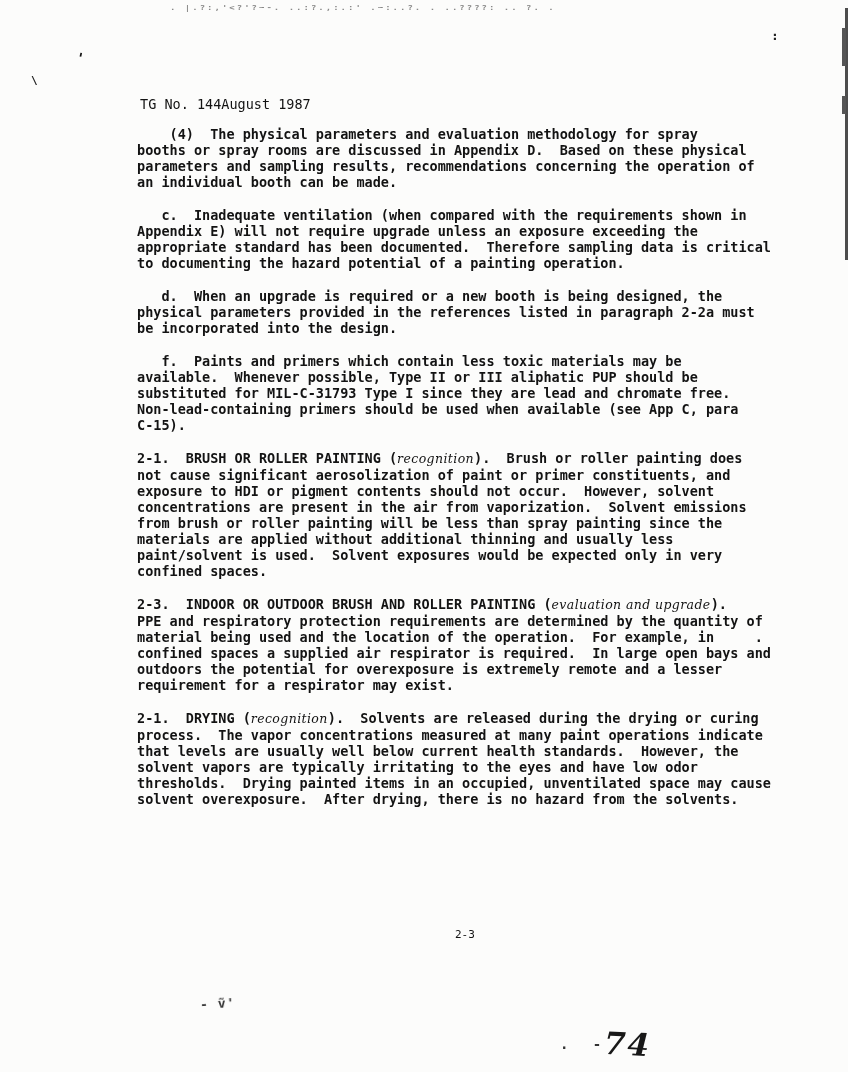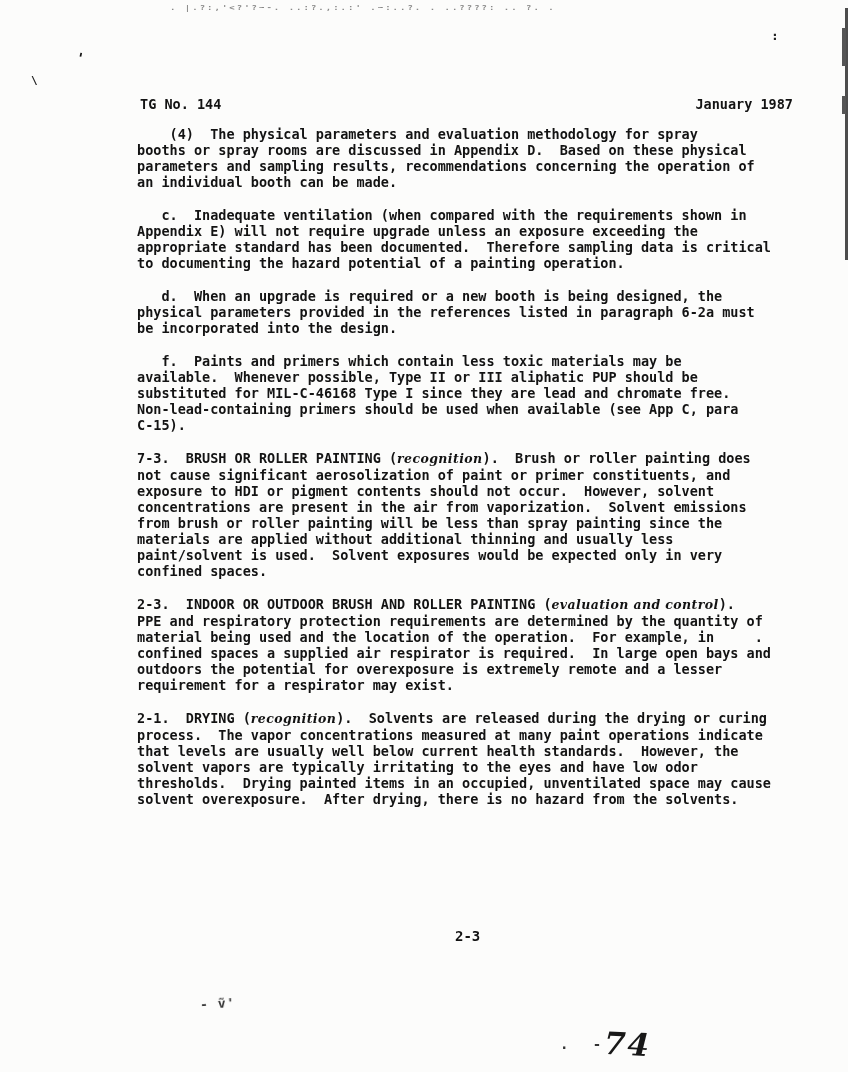--- a/index.html
+++ b/index.html
@@ -92,104 +92,103 @@
     font-size: 31px;
     letter-spacing: 2px;
     color: #181818;
     transform: rotate(3deg);
   }
   
   .header-row {
     position: absolute;
     left: 140px; right: 55px; top: 96px;
     display: flex;
-    justify-content: space-between;
     font-size: 13.5px;
-    font-weight: bold;
+    font-weight: normal;
     line-height: 16px;
     white-space: pre;
   }
   .doc-body {
     position: absolute;
     left: 137px; top: 126px;
     width: 672px;
     font-size: 13.5px;
     font-weight: bold;
     line-height: 16px;
   }
   .para {
     white-space: pre-wrap;
     margin-bottom: 17px;
   }
   .seg { white-space: pre-wrap; margin-top: 13px; }
   .seg-italic {
     font-family: "DejaVu Serif", serif;
     font-style: italic;
-    font-weight: 700;
+    font-weight: 400;
     font-size: 12.5px;
     letter-spacing: 0.4px;
   }
   .footer-page-number {
     position: absolute;
     left: 455px; top: 928px;
-    font-size: 14px;
-    font-weight: bold;
+    font-size: 11px;
+    font-weight: normal;
   }
 </style>
 </head>
 <body>
 
 <div class="page">
 
   <div class="top-smudge">. |.?:,'&lt;?'?~-.   ..:?.,:.:'   .~:..?. .   ..????:   .. ?.   .</div>
   <div class="colon-mark">:</div>
   <div class="apostrophe-mark">'</div>
   <div class="backslash-mark">\</div>
   <div class="edge-line"></div>
   <div class="edge-notch-1"></div>
   <div class="edge-notch-2"></div>
 
   <div class="header-row">
     <span>TG No. 144</span>
-    <span>January 1987</span>
+    <span>August 1987</span>
   </div>
 
   <div class="doc-body">
 
     <div class="para"><span class="seg">    (4)  The physical parameters and evaluation methodology for spray
 booths or spray rooms are discussed in Appendix D.  Based on these physical
 parameters and sampling results, recommendations concerning the operation of
 an individual booth can be made.</span></div>
 
     <div class="para"><span class="seg">   c.  Inadequate ventilation (when compared with the requirements shown in
 Appendix E) will not require upgrade unless an exposure exceeding the
 appropriate standard has been documented.  Therefore sampling data is critical
 to documenting the hazard potential of a painting operation.</span></div>
 
     <div class="para"><span class="seg">   d.  When an upgrade is required or a new booth is being designed, the
-physical parameters provided in the references listed in paragraph 6-2a must
+physical parameters provided in the references listed in paragraph 2-2a must
 be incorporated into the design.</span></div>
 
 
     <div class="para"><span class="seg">   f.  Paints and primers which contain less toxic materials may be
 available.  Whenever possible, Type II or III aliphatic PUP should be
-substituted for MIL-C-46168 Type I since they are lead and chromate free.
+substituted for MIL-C-31793 Type I since they are lead and chromate free.
 Non-lead-containing primers should be used when available (see App C, para
 C-15).</span></div>
 
-    <div class="para"><span class="seg">7-3.  BRUSH OR ROLLER PAINTING (</span><span class="seg seg-italic">recognition</span><span class="seg">).  Brush or roller painting does
+    <div class="para"><span class="seg">2-1.  BRUSH OR ROLLER PAINTING (</span><span class="seg seg-italic">recognition</span><span class="seg">).  Brush or roller painting does
 not cause significant aerosolization of paint or primer constituents, and
 exposure to HDI or pigment contents should not occur.  However, solvent
 concentrations are present in the air from vaporization.  Solvent emissions
 from brush or roller painting will be less than spray painting since the
 materials are applied without additional thinning and usually less
 paint/solvent is used.  Solvent exposures would be expected only in very
 confined spaces.</span></div>
 
-    <div class="para"><span class="seg">2-3.  INDOOR OR OUTDOOR BRUSH AND ROLLER PAINTING (</span><span class="seg seg-italic">evaluation and control</span><span class="seg">).
+    <div class="para"><span class="seg">2-3.  INDOOR OR OUTDOOR BRUSH AND ROLLER PAINTING (</span><span class="seg seg-italic">evaluation and upgrade</span><span class="seg">).
 PPE and respiratory protection requirements are determined by the quantity of
 material being used and the location of the operation.  For example, in     .
 confined spaces a supplied air respirator is required.  In large open bays and
 outdoors the potential for overexposure is extremely remote and a lesser
 requirement for a respirator may exist.</span></div>
 
     <div class="para"><span class="seg">2-1.  DRYING (</span><span class="seg seg-italic">recognition</span><span class="seg">).  Solvents are released during the drying or curing
 process.  The vapor concentrations measured at many paint operations indicate
 that levels are usually well below current health standards.  However, the
 solvent vapors are typically irritating to the eyes and have low odor

